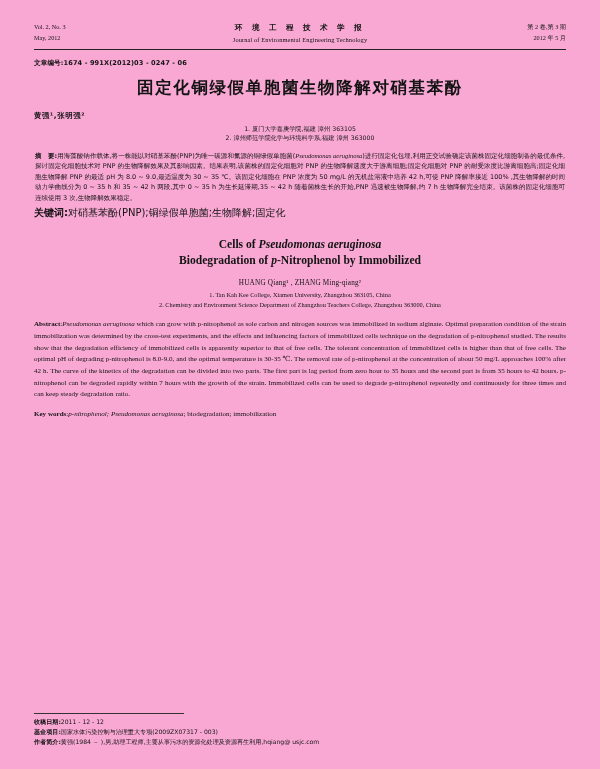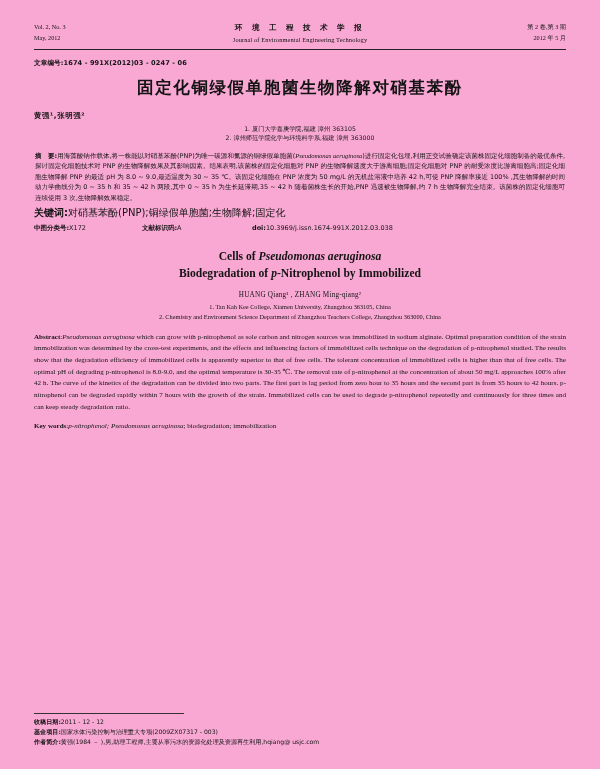--- a/index.html
+++ b/index.html
@@ -234,31 +234,20 @@
   </div>
 
   <div class="cn-abstract">
     <span class="lbl">摘　要:</span><span>用海藻酸钠作载体,将一株能以对硝基苯酚(PNP)为唯一碳源和氮源的铜绿假单胞菌(</span><span class="ital">Pseudomonas aeruginosa</span><span>)进行固定化包埋,利用正交试验确定该菌株固定化细胞制备的最优条件,探讨固定化细胞技术对 PNP 的生物降解效果及其影响因素。结果表明,该菌株的固定化细胞对 PNP 的生物降解速度大于游离细胞;固定化细胞对 PNP 的耐受浓度比游离细胞高;固定化细胞生物降解 PNP 的最适 pH 为 8.0 ~ 9.0,最适温度为 30 ~ 35 ℃。该固定化细胞在 PNP 浓度为 50 mg/L 的无机盐溶液中培养 42 h,可使 PNP 降解率接近 100% ,其生物降解的时间动力学曲线分为 0 ~ 35 h 和 35 ~ 42 h 两段,其中 0 ~ 35 h 为生长延滞期,35 ~ 42 h 随着菌株生长的开始,PNP 迅速被生物降解,约 7 h 生物降解完全结束。该菌株的固定化细胞可连续使用 3 次,生物降解效果稳定。</span>
   </div>
 
   <div class="cn-keywords">
     <span class="lbl">关键词:</span><span>对硝基苯酚(PNP);铜绿假单胞菌;生物降解;固定化</span>
   </div>
 
-  <div class="cn-class">
-    <div class="c1">
-      <span class="lbl">中图分类号:</span><span>X172</span>
-    </div>
-    <div class="c2">
-      <span class="lbl">文献标识码:</span><span>A</span>
-    </div>
-    <div class="c3">
-      <span class="lbl">doi:</span><span>10.3969/j.issn.1674-991X.2012.03.038</span>
-    </div>
-  </div>
 
   <div class="en-title">
     <div><span>Cells of </span><span class="it">Pseudomonas aeruginosa</span></div>
     <div><span>Biodegradation of </span><span class="it">p</span><span>-Nitrophenol by Immobilized</span></div>
   </div>
   <div class="en-authors">HUANG Qiang¹ , ZHANG Ming-qiang²</div>
   <div class="en-affil">
     <div>1. Tan Kah Kee College, Xiamen University, Zhangzhou 363105, China</div>
     <div>2. Chemistry and Environment Science Department of Zhangzhou Teachers College, Zhangzhou 363000, China</div>
   </div>

